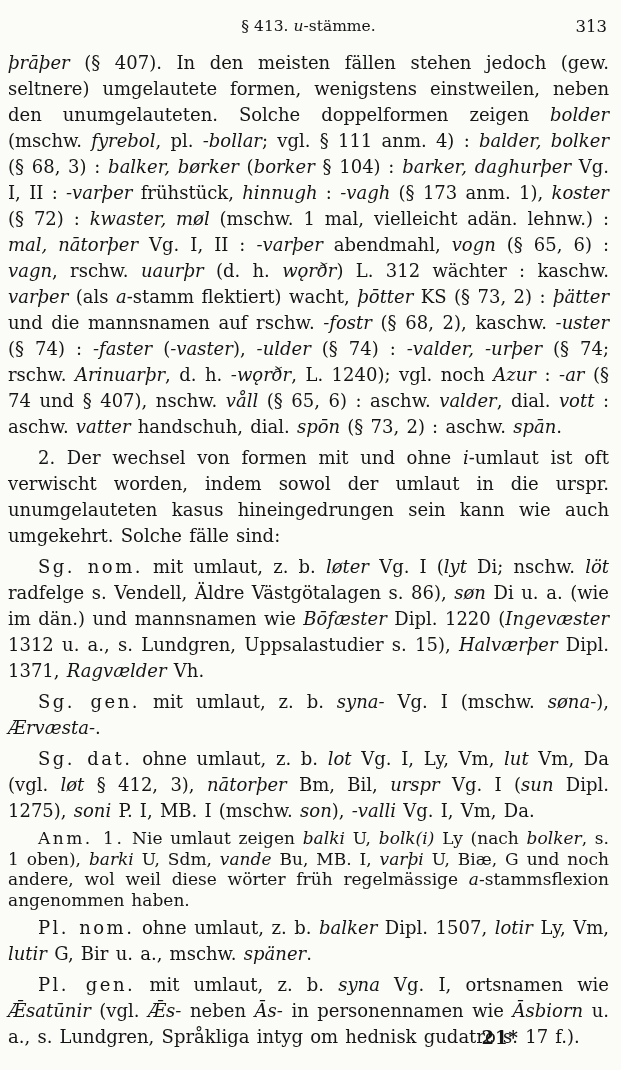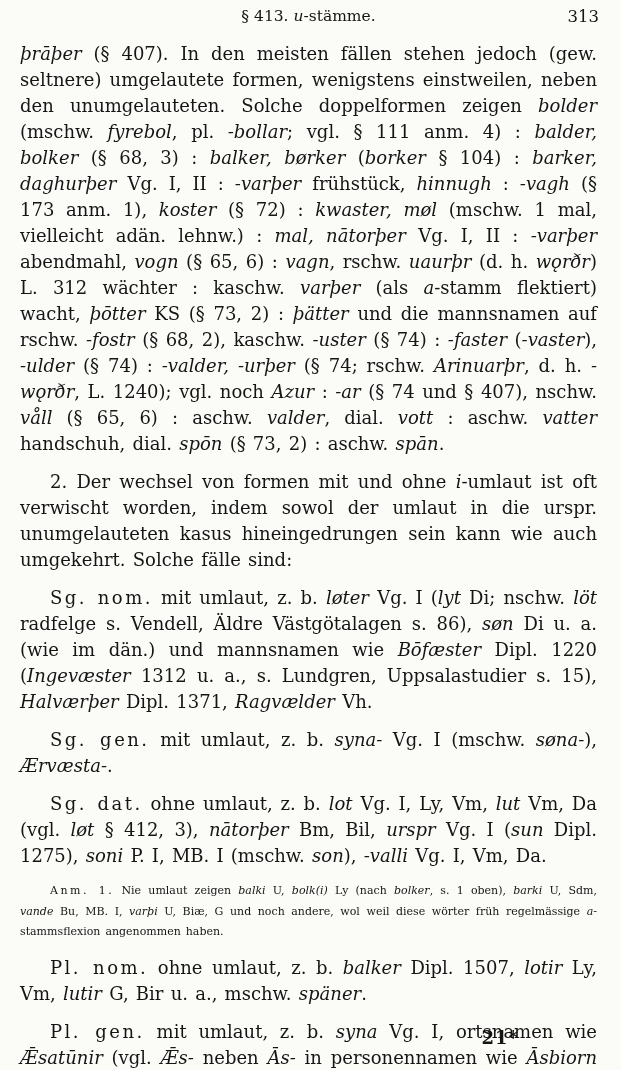--- a/index.html
+++ b/index.html
@@ -15,34 +15,34 @@
     width: 621px; height: 1070px;
     box-sizing: border-box;
     padding: 7px 12px 0 8px;
   }
   .running-head {
     position: relative;
     height: 22px;
     margin-bottom: 11px;
     font-size: 15.5px;
   }
-  .head-center { text-align: center; }
+  .head-center { text-align: center; margin-top: 10px; }
   .pagenum {
-    position: absolute; right: 10px; top: 0;
+    position: absolute; right: 2px; top: 0;
     font-size: 16.5px;
   }
   .para {
     font-size: 18px;
     line-height: 26px;
     text-align: justify;
     word-spacing: 1.5px;
-    margin: 12px;
+    margin: 0;
   }
   .indent { text-indent: 30px; margin-top: 5px; }
-  .small  { font-size: 11px; line-height: 20.5px; margin-top: 4px; }
+  .small  { font-size: 17px; line-height: 20.5px; margin-top: 4px; }
   .gsp { letter-spacing: 2.5px; }
   i { font-style: italic; }
   .signature {
     position: absolute;
     right: 102px; bottom: 22px;
     font-size: 18px;
     font-weight: bold;
     letter-spacing: 1px;
   }
 </style>

